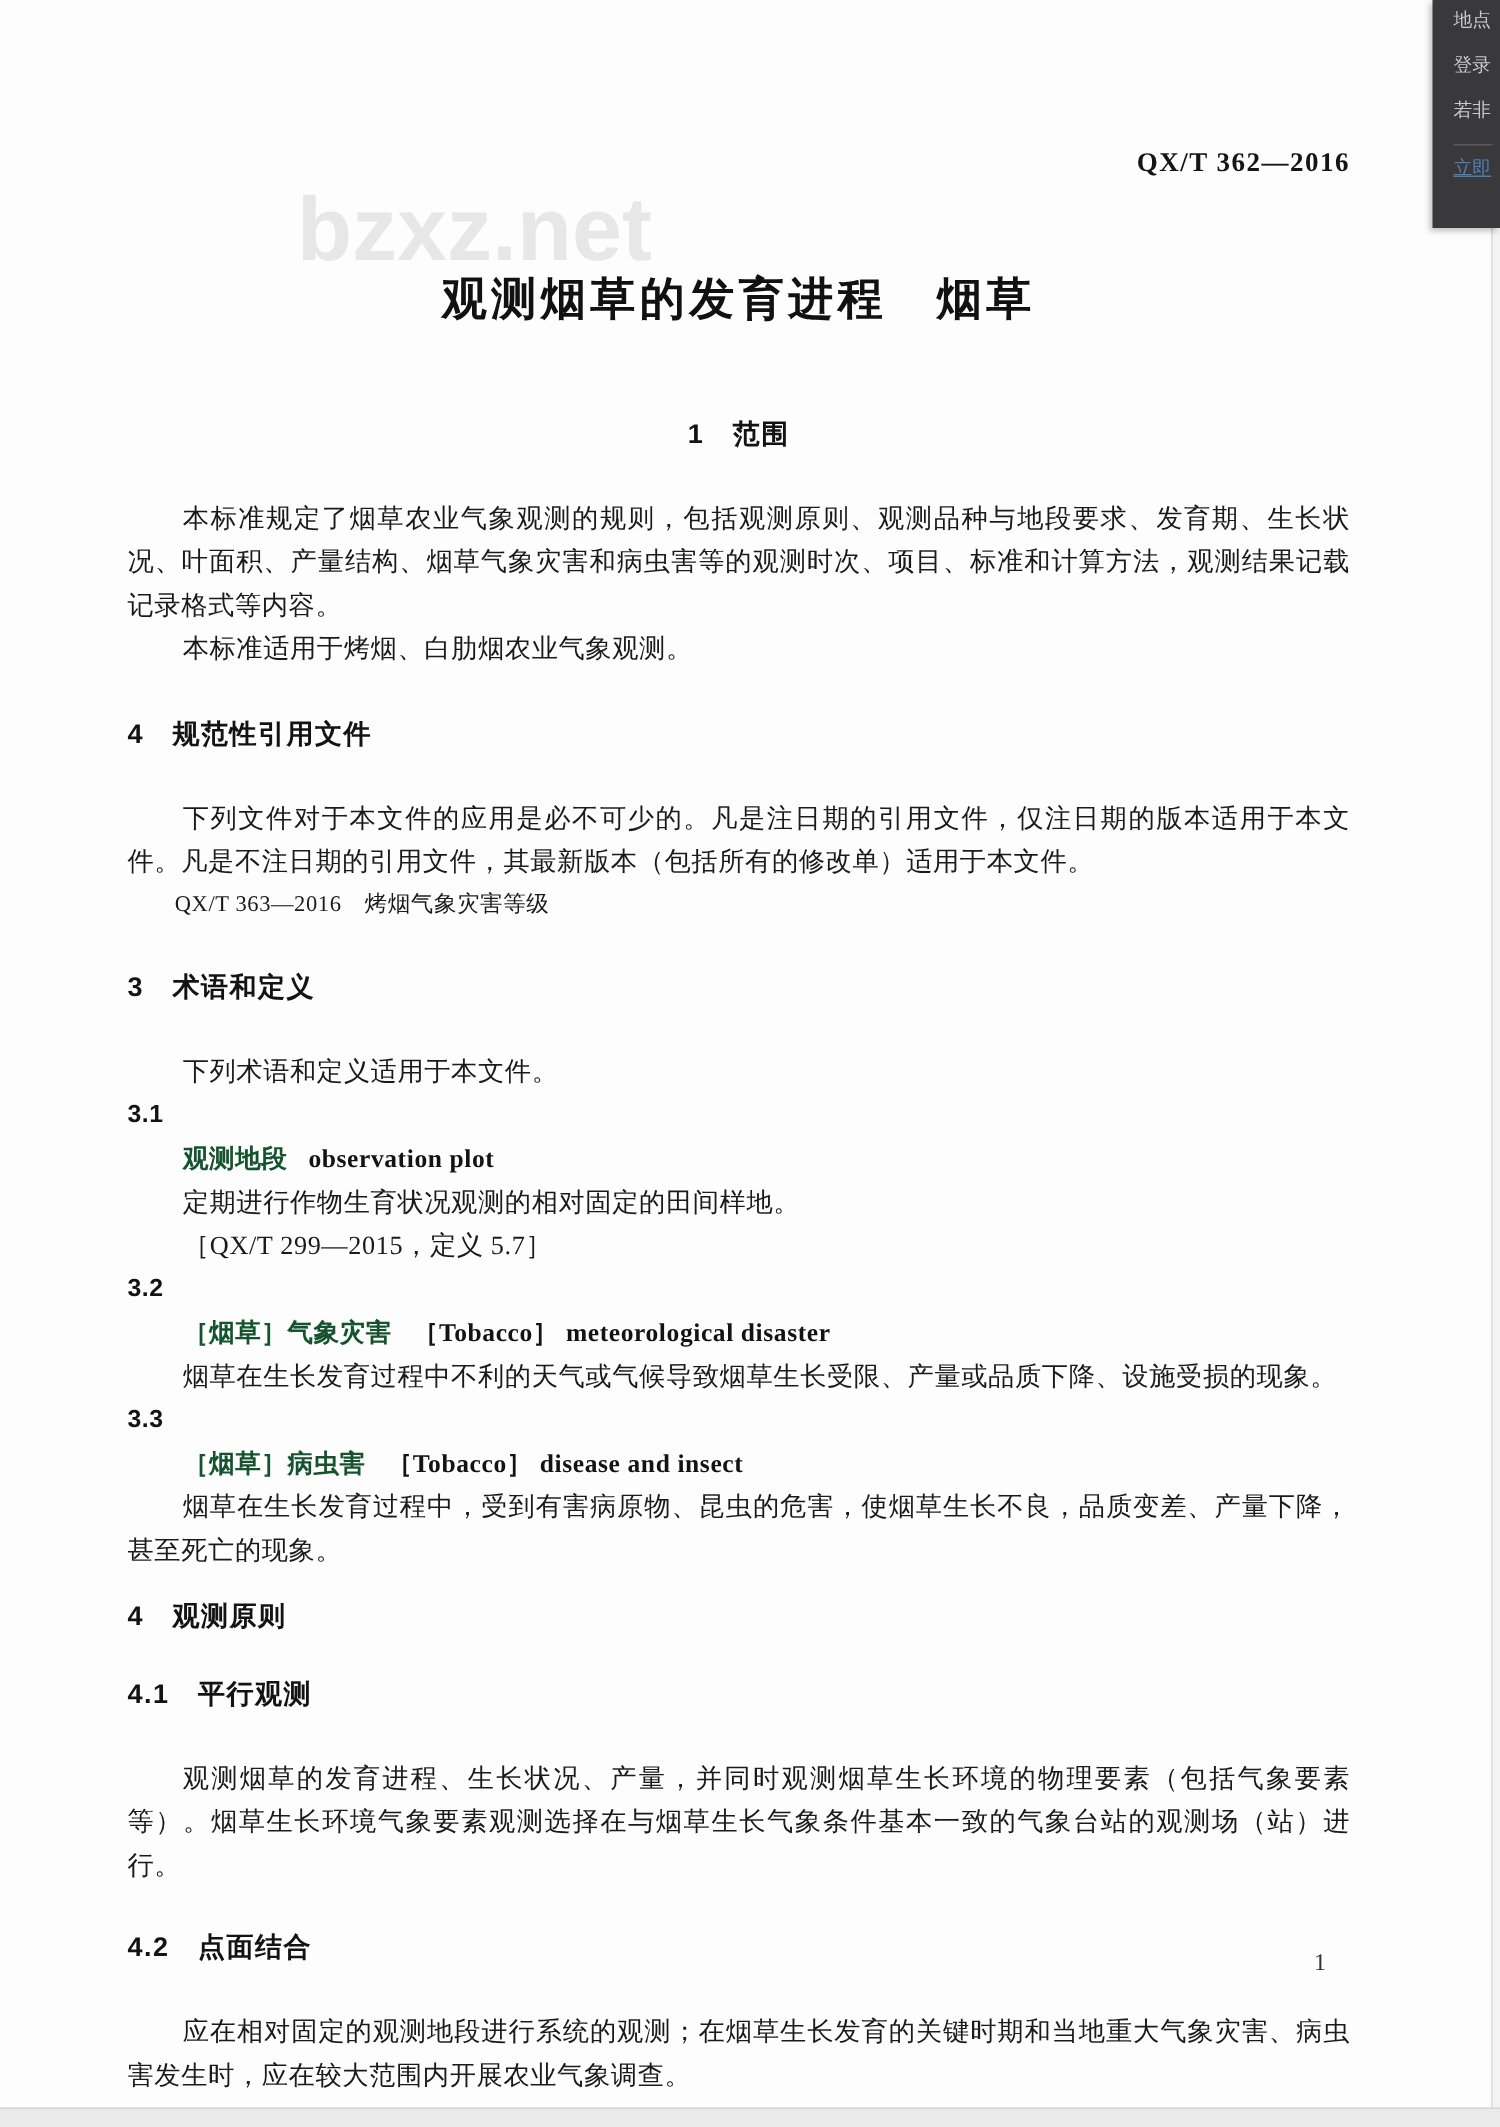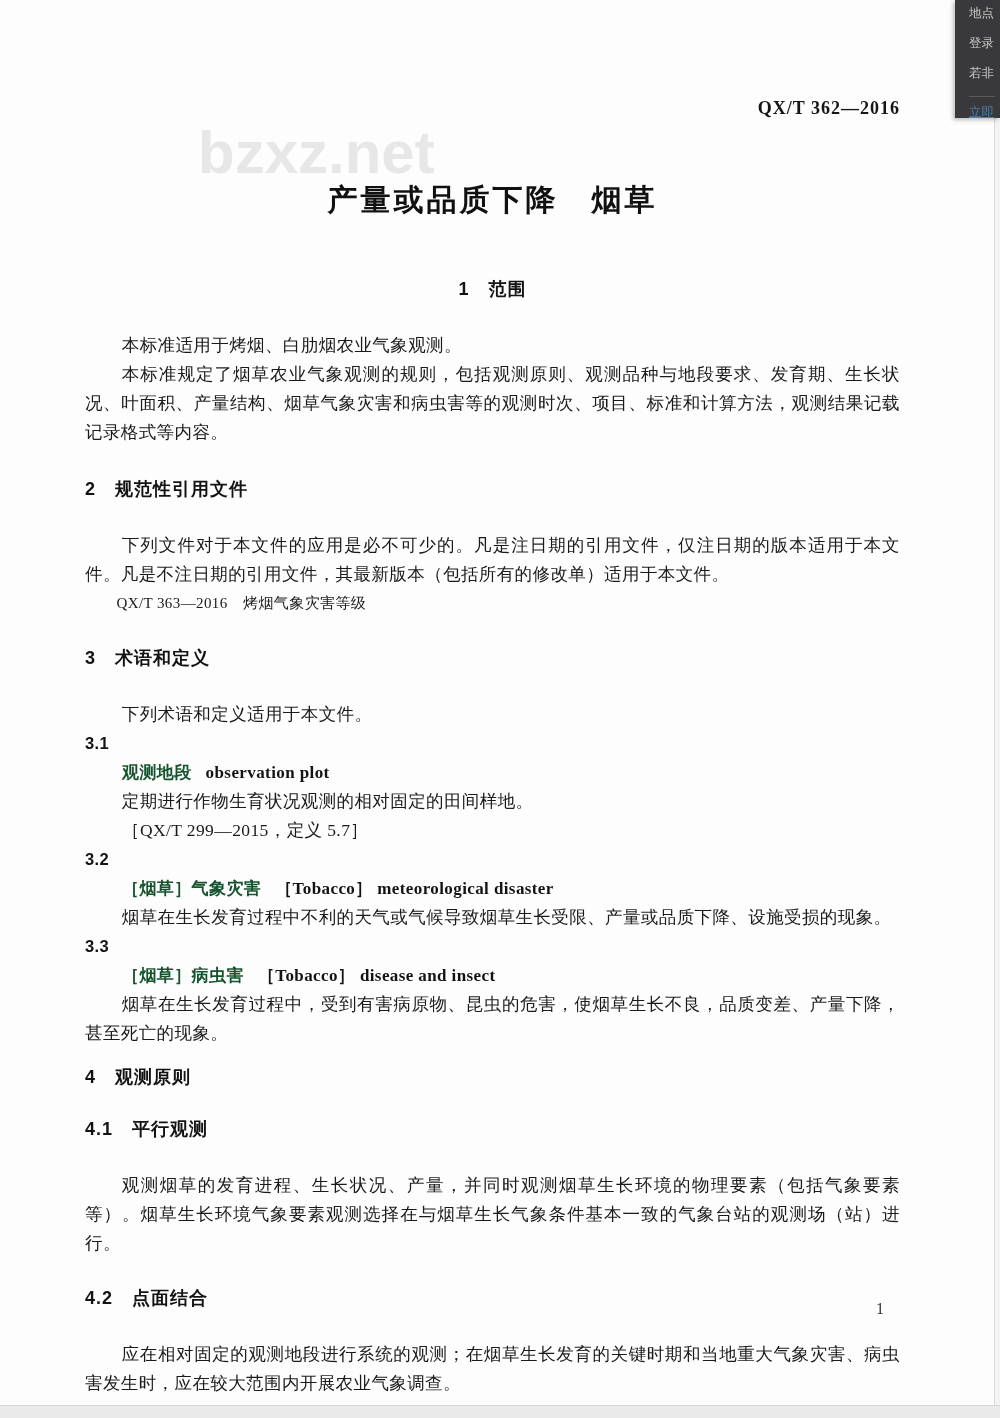--- a/index.html
+++ b/index.html
@@ -42,21 +42,21 @@
   .term-line{margin-left:37px;line-height:29px;}
   .term-zh{font-family:"Liberation Sans", sans-serif;font-weight:bold;font-size:17px;color:#14532d;}
   .term-en{font-weight:bold;font-size:17px;margin-left:14px;color:#131313;}
   .term-def{line-height:29px;text-indent:2.1em;text-align:justify;}
   .term-source{margin-left:37px;line-height:29px;}
 
   .page-number{position:absolute;left:876px;top:1300px;z-index:1;
                font-size:16px;color:#333;}
 
   
-  .side-panel{position:absolute;right:0;top:0;width:45px;height:118px;z-index:3;
+  .side-panel{position:absolute;right:0;top:0;width:45px;height:152px;z-index:3;
               background:#39393b;overflow:hidden;
               box-shadow:-2px 2px 4px rgba(0,0,0,0.25);}
   .side-panel-inner{padding:6px 0 0 14px;font-family:"Liberation Sans", sans-serif;
                     font-size:12.5px;color:#c9c9c9;white-space:nowrap;}
   .panel-item{line-height:14px;margin-bottom:16px;}
   .panel-divider{width:26px;border-top:1px solid #5a5a5c;margin:0 0 8px 0;}
   .panel-link{color:#4e7fae;text-decoration:underline;cursor:pointer;line-height:14px;}
 
   
   .edge-strip{position:absolute;right:0;top:118px;height:1288px;width:5px;z-index:2;
@@ -68,27 +68,27 @@
 <body>
 
 <div class="page">
 
   <div class="watermark">bzxz.net</div>
 
   <div class="content">
 
     <div class="doc-code">QX/T 362—2016</div>
 
-    <div class="doc-title">产量或品质下降　烟草</div>
+    <div class="doc-title">观测烟草的发育进程　烟草</div>
 
     <div class="h-sec h1-sec">1　范围</div>
+    <div class="para">本标准规定了烟草农业气象观测的规则，包括观测原则、观测品种与地段要求、发育期、生长状况、叶面积、产量结构、烟草气象灾害和病虫害等的观测时次、项目、标准和计算方法，观测结果记载记录格式等内容。</div>
     <div class="para">本标准适用于烤烟、白肋烟农业气象观测。</div>
-    <div class="para">本标准规定了烟草农业气象观测的规则，包括观测原则、观测品种与地段要求、发育期、生长状况、叶面积、产量结构、烟草气象灾害和病虫害等的观测时次、项目、标准和计算方法，观测结果记载记录格式等内容。</div>
 
-    <div class="h-sec h2-sec">2　规范性引用文件</div>
+    <div class="h-sec h2-sec">4　规范性引用文件</div>
     <div class="para">下列文件对于本文件的应用是必不可少的。凡是注日期的引用文件，仅注日期的版本适用于本文件。凡是不注日期的引用文件，其最新版本（包括所有的修改单）适用于本文件。</div>
     <div class="plain-line">QX/T 363—2016　烤烟气象灾害等级</div>
 
     <div class="h-sec h3-sec">3　术语和定义</div>
     <div class="para">下列术语和定义适用于本文件。</div>
 
     <div class="term-block">
       <div class="term-num">3.1</div>
       <div class="term-line">
         <span class="term-zh">观测地段</span><span class="term-en">observation plot</span>

